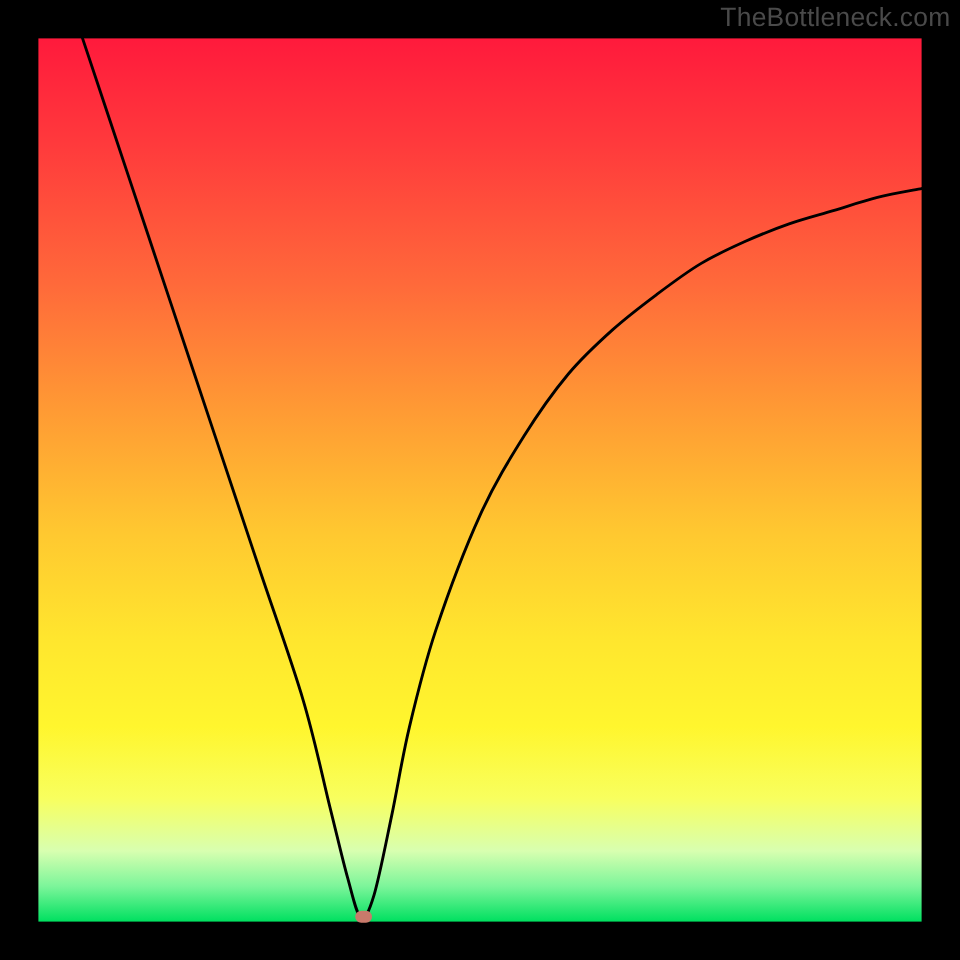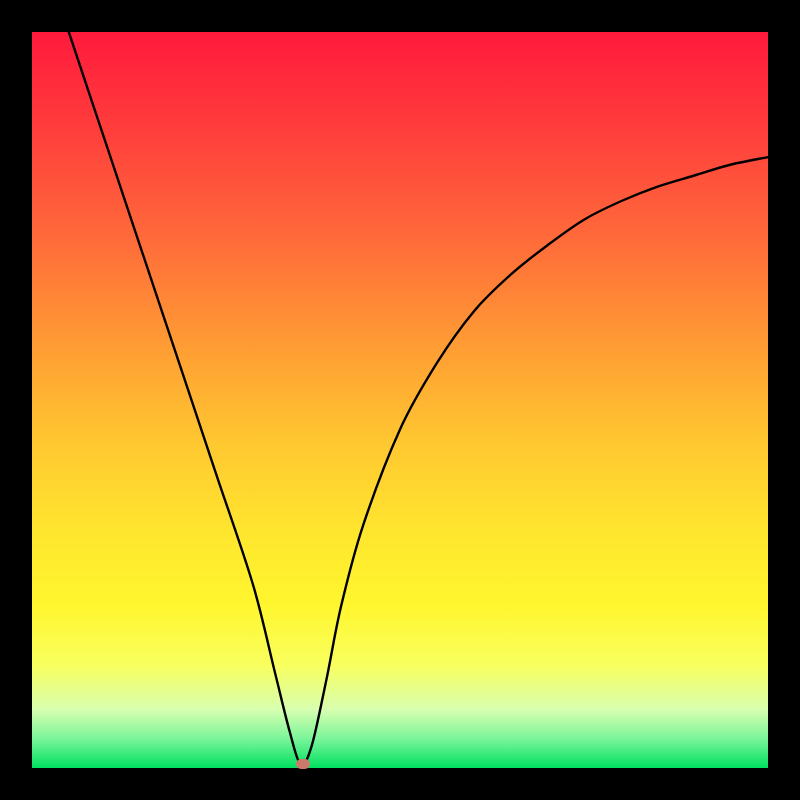--- a/index.html
+++ b/index.html
@@ -60,20 +60,21 @@
     background: #c97a6b;
     border-radius: 5px;
     transform: translate(-50%, -50%);
   }
 </style>
 </head>
 <body>
 
 <div class="frame">
 
+  <div class="attribution">TheBottleneck.com</div>
 
   <div class="plot-area">
     <svg class="curve" viewBox="0 0 736 736" preserveAspectRatio="none">
       <path id="curve-path" fill="none" stroke="#000000" stroke-width="2.4" stroke-linecap="round" stroke-linejoin="round" d="M 36.80 0.00 C 42.93 18.40, 61.33 73.60, 73.60 110.40 C 85.87 147.20, 98.13 184.00, 110.40 220.80 C 122.67 257.60, 134.93 294.40, 147.20 331.20 C 159.47 368.00, 171.73 404.80, 184.00 441.60 C 196.27 478.40, 210.99 518.88, 220.80 552.00 C 230.61 585.12, 236.75 615.79, 242.88 640.32 C 249.01 664.85, 253.31 683.87, 257.60 699.20 C 261.89 714.53, 264.96 729.87, 268.64 732.32 C 272.32 734.77, 275.39 728.03, 279.68 713.92 C 283.97 699.81, 289.49 670.99, 294.40 647.68 C 299.31 624.37, 302.99 599.84, 309.12 574.08 C 315.25 548.32, 321.39 522.56, 331.20 493.12 C 341.01 463.68, 355.73 424.43, 368.00 397.44 C 380.27 370.45, 392.53 350.83, 404.80 331.20 C 417.07 311.57, 429.33 294.40, 441.60 279.68 C 453.87 264.96, 466.13 253.92, 478.40 242.88 C 490.67 231.84, 502.93 222.64, 515.20 213.44 C 527.47 204.24, 539.73 195.04, 552.00 187.68 C 564.27 180.32, 576.53 174.80, 588.80 169.28 C 601.07 163.76, 613.33 158.85, 625.60 154.56 C 637.87 150.27, 650.13 147.20, 662.40 143.52 C 674.67 139.84, 686.93 135.55, 699.20 132.48 C 711.47 129.41, 729.87 126.35, 736.00 125.12"></path>
     </svg>
     <div id="marker" class="marker" style="left: 270.848px; top: 732.32px;"></div>
   </div>
 
 </div>
 

